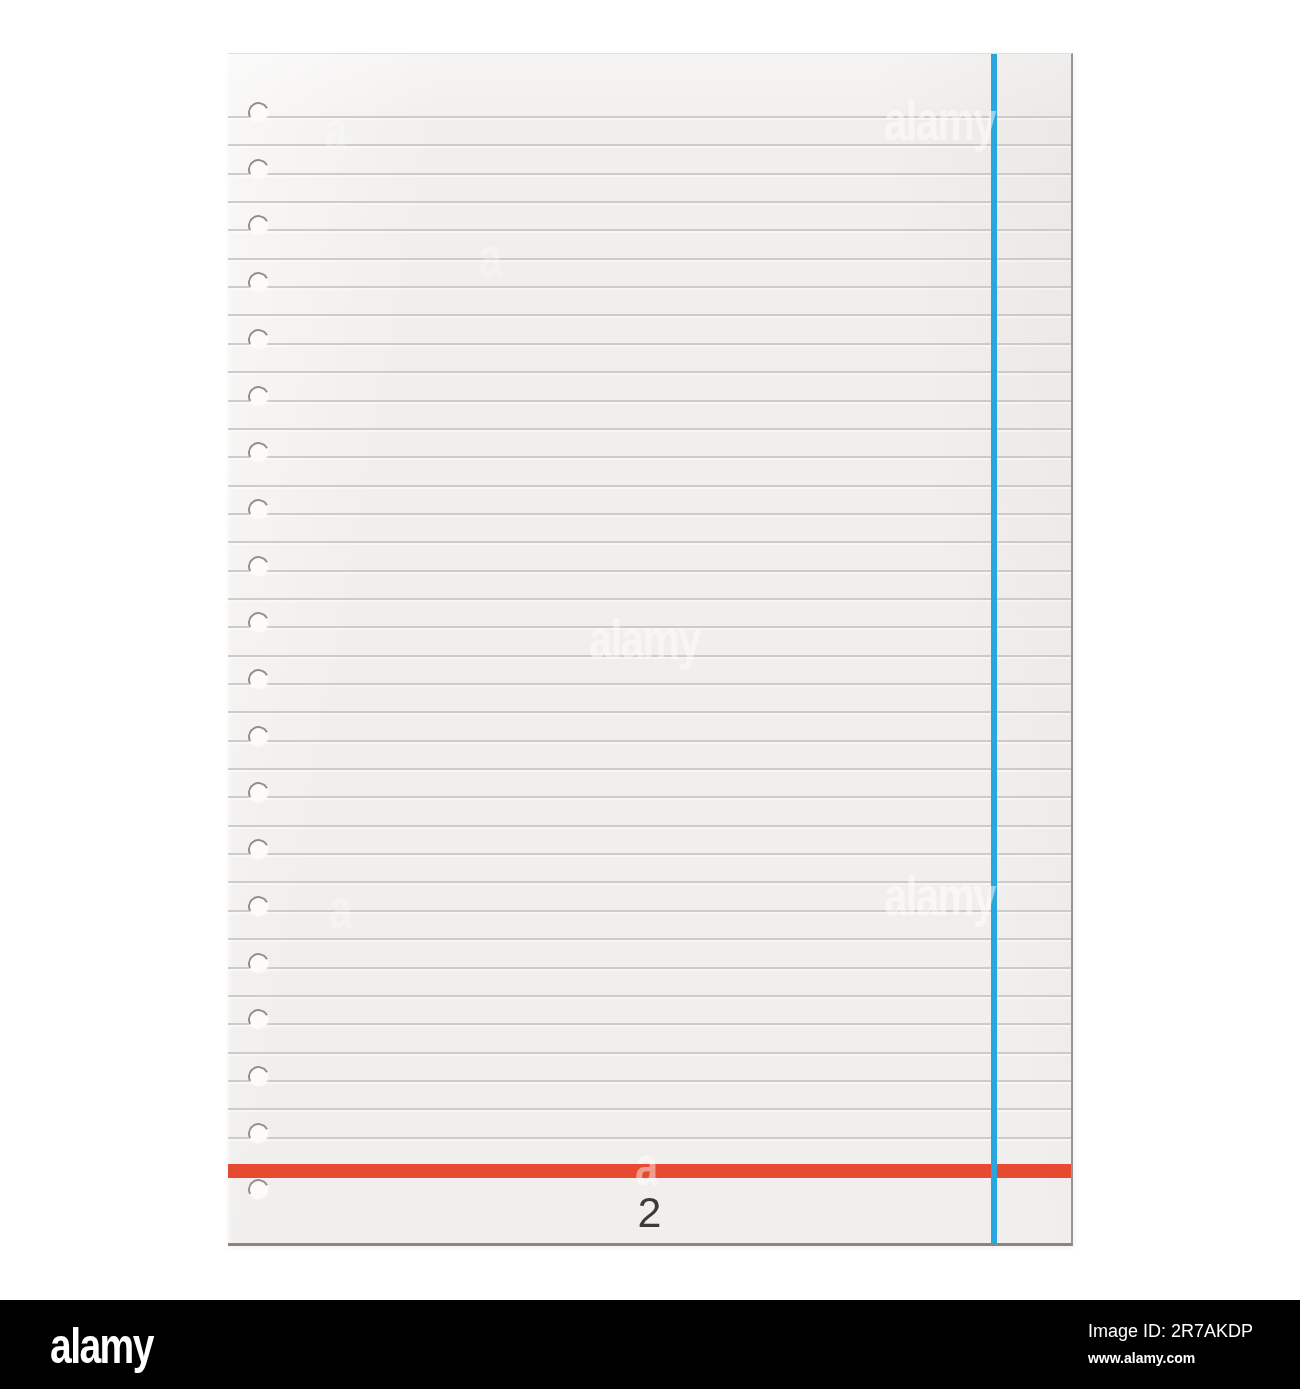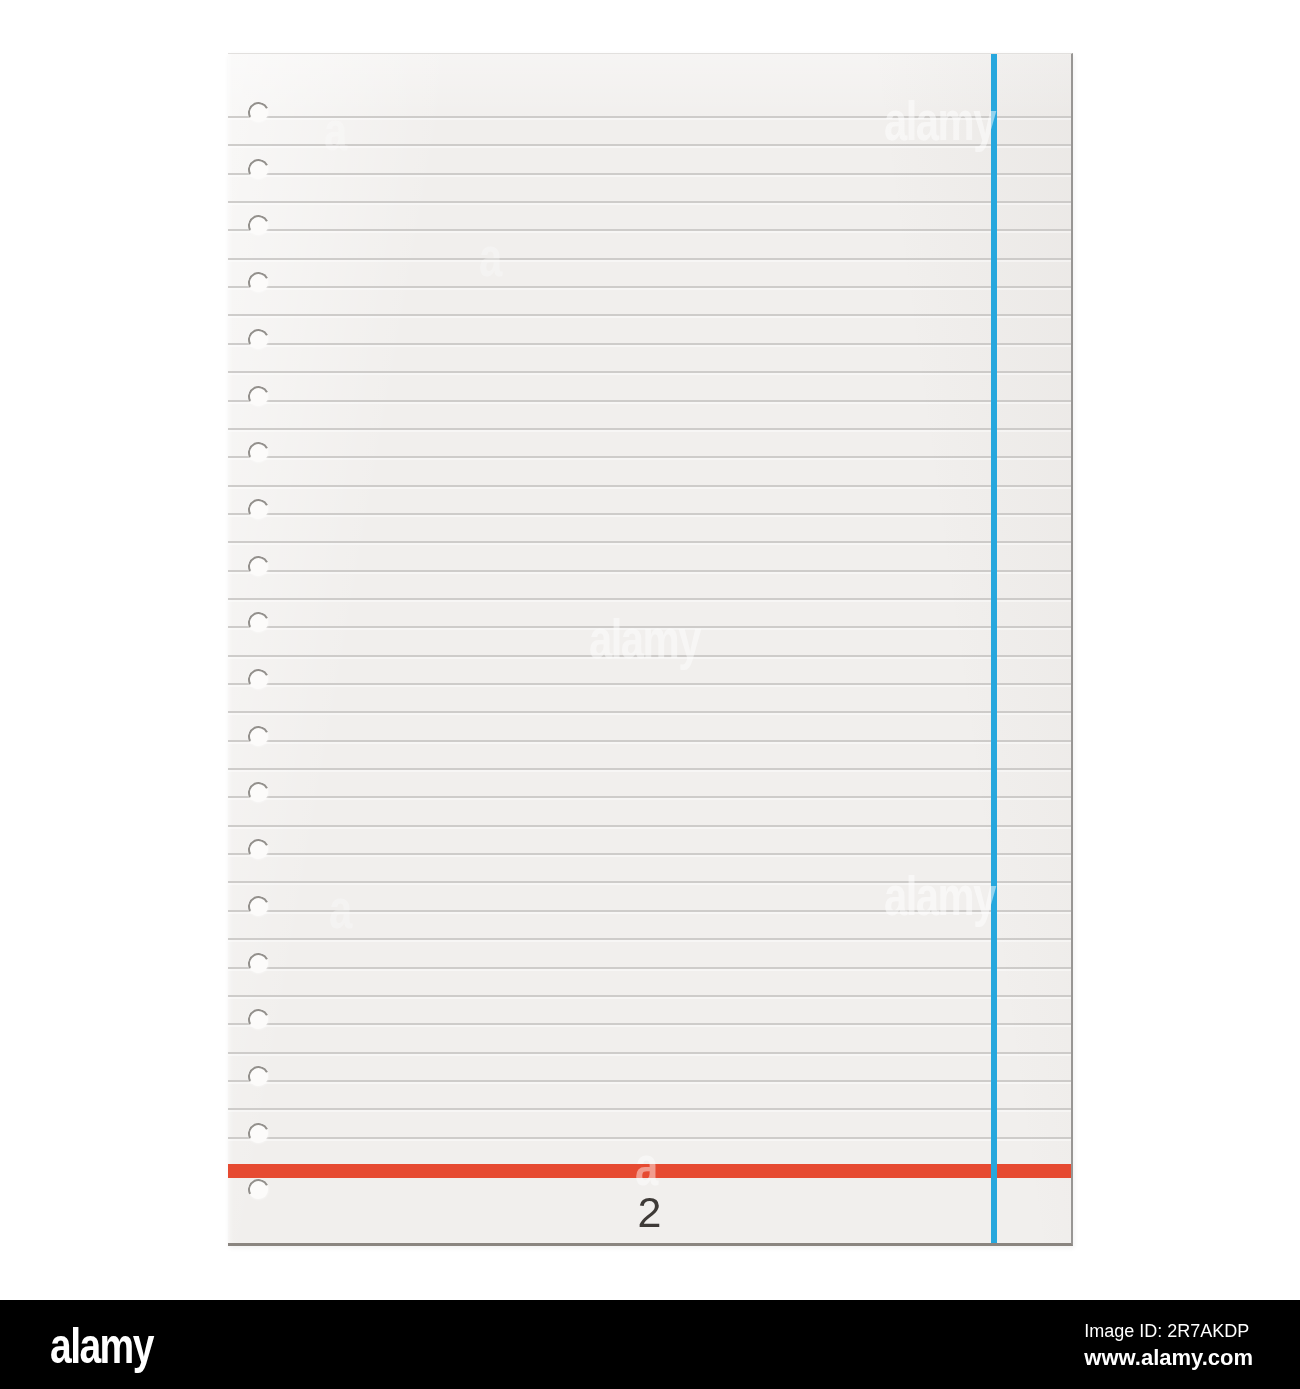--- a/index.html
+++ b/index.html
@@ -65,21 +65,21 @@
   }
   .footer-logo{
     position:absolute;left:50px;top:21px;
     font-weight:bold;font-size:50px;line-height:1;letter-spacing:-2px;
     transform:scaleX(0.78);transform-origin:left top;
   }
   .footer-meta{
     position:absolute;right:47px;top:20px;text-align:left;
   }
   .footer-meta .image-id{font-size:18px;line-height:23px;}
-  .footer-meta .website{font-size:22px;font-weight:bold;line-height:26px;margin-top:2px;}
+  .footer-meta .website{font-size:14px;font-weight:bold;line-height:26px;margin-top:2px;}
 </style>
 </head>
 <body>
 
 <div class="canvas">
 
   <div class="paper">
     <div id="rules-layer">
         <div class="rule" style="top: 62px;"></div>
         <div class="rule" style="top: 90.35px;"></div>

